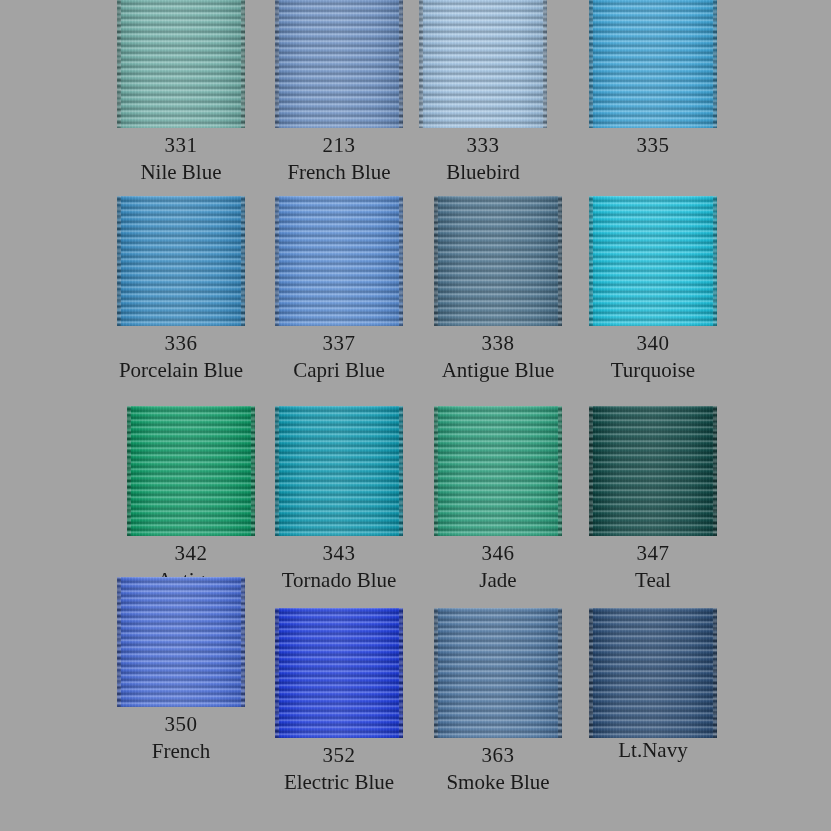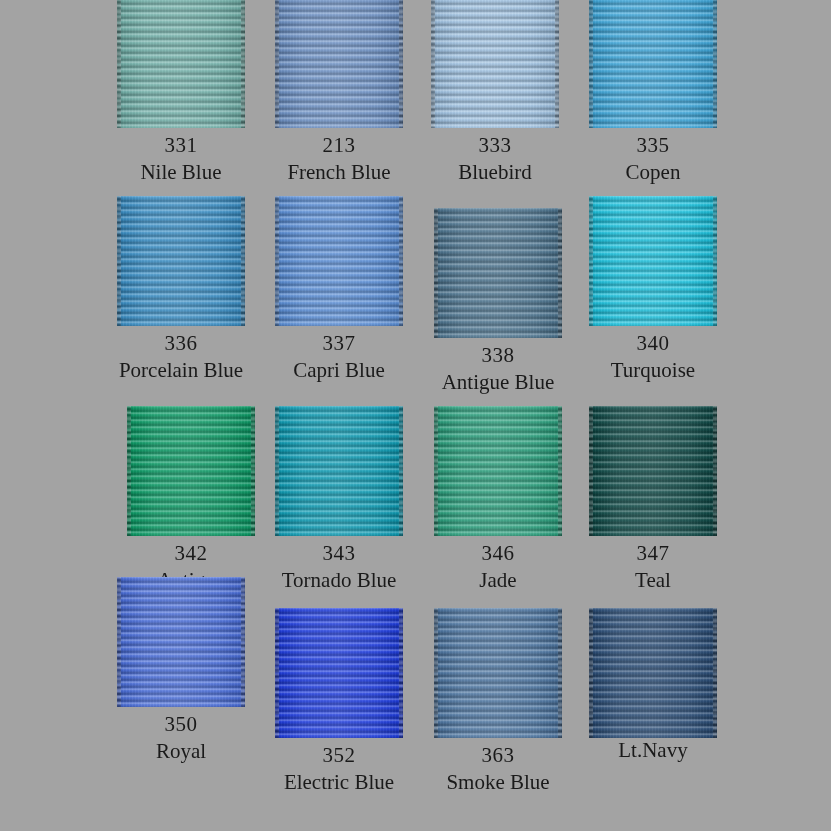--- a/index.html
+++ b/index.html
@@ -122,39 +122,38 @@
     <div class="swatch-cell" style="left: 260px; top: -1px;">
       <div class="swatch" style="background: rgb(111, 147, 199); height: 129px;">
         <div class="rib"></div>
         <div class="sheen"></div>
         <div class="selvedge-l"></div>
         <div class="selvedge-r"></div>
       </div>
       <div class="code">213</div>
       <div class="name">French Blue</div>
     </div>
-    <div class="swatch-cell" style="left: 416px; top: -1px;">
+    <div class="swatch-cell" style="left: 404px; top: -1px;">
       <div class="swatch" style="background: rgb(159, 194, 226); height: 129px;">
         <div class="rib"></div>
         <div class="sheen"></div>
         <div class="selvedge-l"></div>
         <div class="selvedge-r"></div>
       </div>
       <div class="code">333</div>
       <div class="name">Bluebird</div>
     </div>
     <div class="swatch-cell" style="left: 574px; top: -1px;">
       <div class="swatch" style="background: rgb(62, 167, 218); height: 129px;">
         <div class="rib"></div>
         <div class="sheen"></div>
         <div class="selvedge-l"></div>
         <div class="selvedge-r"></div>
       </div>
       <div class="code">335</div>
-      <div class="name">Copen</div>
     </div>
     <div class="swatch-cell" style="left: 102px; top: 196px;">
       <div class="swatch" style="background: rgb(58, 143, 198);">
         <div class="rib"></div>
         <div class="sheen"></div>
         <div class="selvedge-l"></div>
         <div class="selvedge-r"></div>
       </div>
       <div class="code">336</div>
       <div class="name">Porcelain Blue</div>
@@ -162,21 +161,21 @@
     <div class="swatch-cell" style="left: 260px; top: 196px;">
       <div class="swatch" style="background: rgb(91, 143, 215);">
         <div class="rib"></div>
         <div class="sheen"></div>
         <div class="selvedge-l"></div>
         <div class="selvedge-r"></div>
       </div>
       <div class="code">337</div>
       <div class="name">Capri Blue</div>
     </div>
-    <div class="swatch-cell" style="left: 419px; top: 208px;">
+    <div class="swatch-cell" style="left: 419px; top: 196px;">
       <div class="swatch" style="background: rgb(77, 117, 144);">
         <div class="rib"></div>
         <div class="sheen"></div>
         <div class="selvedge-l"></div>
         <div class="selvedge-r"></div>
       </div>
       <div class="code">338</div>
       <div class="name">Antigue Blue</div>
     </div>
     <div class="swatch-cell" style="left: 574px; top: 196px;">
@@ -230,21 +229,21 @@
       <div class="name">Teal</div>
     </div>
     <div class="swatch-cell" style="left: 102px; top: 577px;">
       <div class="swatch" style="background: rgb(74, 110, 218);">
         <div class="rib"></div>
         <div class="sheen"></div>
         <div class="selvedge-l"></div>
         <div class="selvedge-r"></div>
       </div>
       <div class="code">350</div>
-      <div class="name">Royal</div>
+      <div class="name">French</div>
     </div>
     <div class="swatch-cell" style="left: 260px; top: 608px;">
       <div class="swatch" style="background: rgb(30, 60, 223);">
         <div class="rib"></div>
         <div class="sheen"></div>
         <div class="selvedge-l"></div>
         <div class="selvedge-r"></div>
       </div>
       <div class="code">352</div>
       <div class="name">Electric Blue</div>

